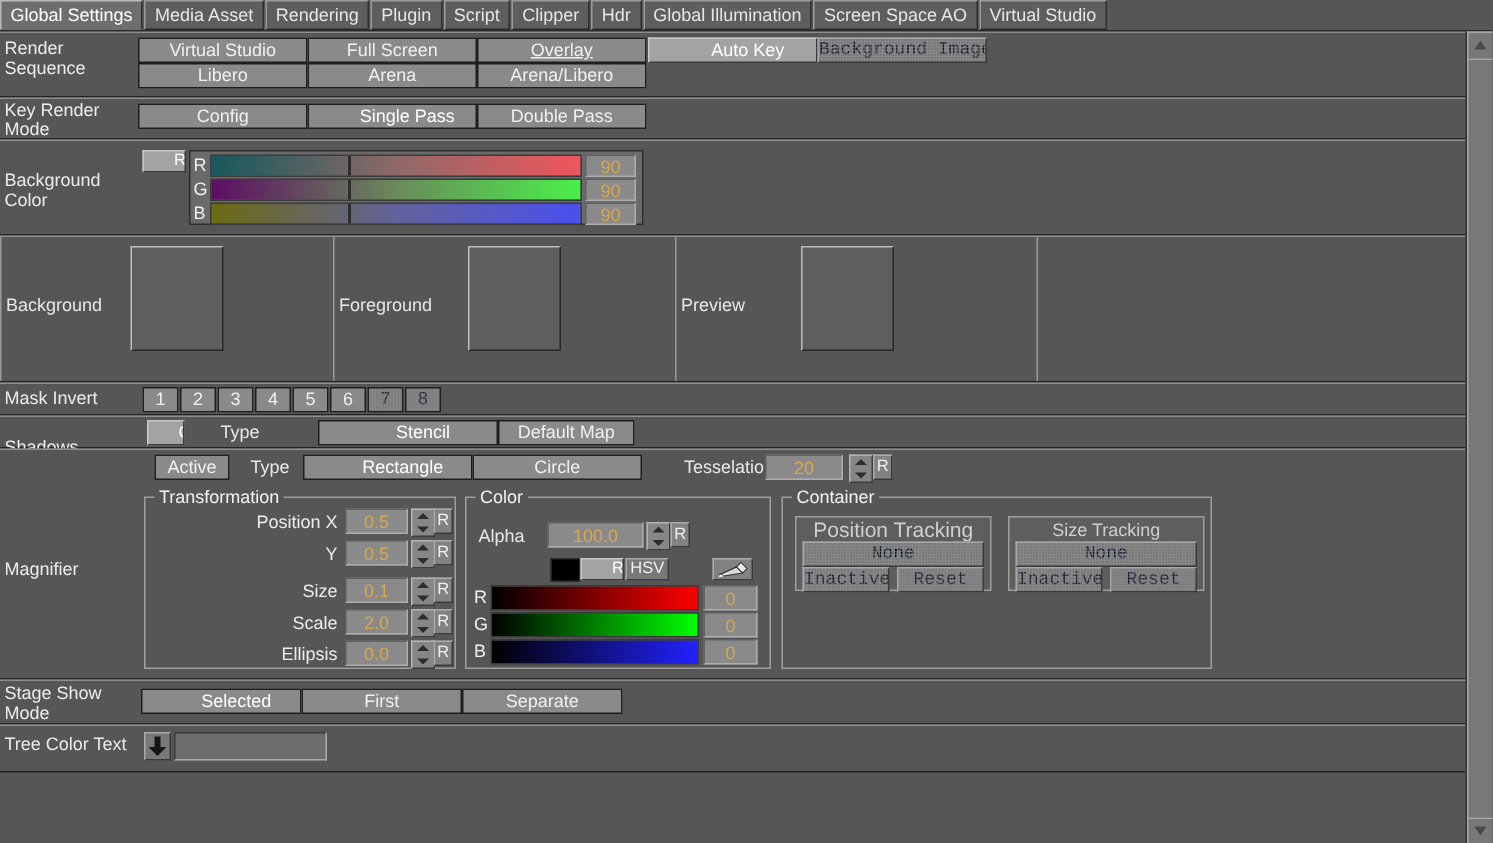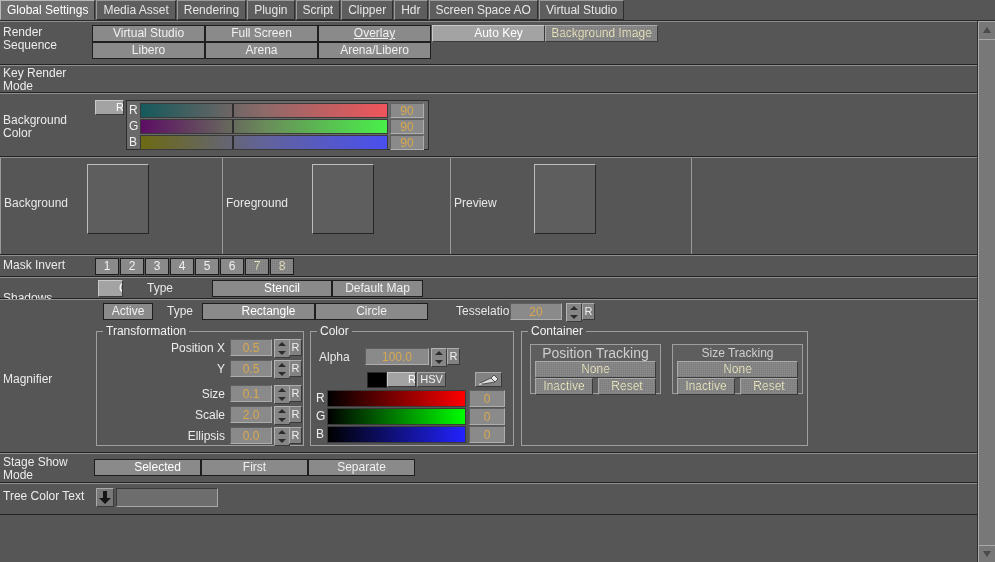--- a/index.html
+++ b/index.html
@@ -32,21 +32,21 @@
 
   
   .btn{display:inline-block;box-sizing:border-box;height:17px;line-height:15px;
     text-align:center;background:#787878;color:#f0f0f0;font-size:12px;
     border-top:1px solid #a9a9a9;border-left:1px solid #a9a9a9;
     border-right:1px solid #3a3a3a;border-bottom:1px solid #3a3a3a;
     white-space:nowrap;overflow:hidden;cursor:default;}
   .btn.sel{background:#a3a3a3;color:#ffffff;
     border-top:1px solid #c9c9c9;border-left:1px solid #c9c9c9;padding-left:20px;}
   .btn.framed{border:1px solid #1e1e1e;background:#8a8a8a;}
-  .btn.dis{color:#fef9c3;background:#7a7a7a;position:relative;}
+  .btn.dis{color:#0f172a;background:#7a7a7a;position:relative;font-family:Liberation Mono, monospace;}
   .btn.dis::after{content:"";position:absolute;left:0;top:0;right:0;bottom:0;
     background-image:
       repeating-linear-gradient(0deg,rgba(150,150,150,.85) 0 1px,transparent 1px 2px),
       repeating-linear-gradient(90deg,rgba(150,150,150,.85) 0 1px,transparent 1px 2px);
     background-size:2px 2px;mix-blend-mode:normal;opacity:.55;}
 
   .grp{position:absolute;display:flex;}
   .grp .btn{margin:0;}
 
   
@@ -114,20 +114,21 @@
 <div class="app">
 
   <div class="tabbar" id="tabbar">
       <div class="tab active">Global Settings</div>
       <div class="tab">Media Asset</div>
       <div class="tab">Rendering</div>
       <div class="tab">Plugin</div>
       <div class="tab">Script</div>
       <div class="tab">Clipper</div>
       <div class="tab">Hdr</div>
+      <div class="tab">Global Illumination</div>
       <div class="tab">Screen Space AO</div>
       <div class="tab">Virtual Studio</div>
     </div>
 
   <div class="content">
 
     <div class="row" style="height:42px;">
       <div class="rowlabel" style="top:4px;">
         <span>Render</span><br>
         <span>Sequence</span>
@@ -143,20 +144,25 @@
         <div class="btn framed" style="width:113px;">Libero</div>
         <div class="btn framed" style="width:113px;">Arena</div>
         <div class="btn framed" style="width:113px;">Arena/Libero</div>
       </div>
     </div>
 
     <div class="row" style="height:26px;">
       <div class="rowlabel" style="top:1px;">
         <span>Key Render</span><br>
         <span>Mode</span>
+      </div>
+      <div class="grp" style="left:92px;top:3px;">
+        <div class="btn framed" style="width:113px;">Config</div>
+        <div class="btn sel framed" style="width:113px;">Single Pass</div>
+        <div class="btn framed" style="width:113px;">Double Pass</div>
       </div>
     </div>
 
     <div class="row" style="height:62px;">
       <div class="rowlabel" style="top:20px;">
         <span>Background</span><br>
         <span>Color</span>
       </div>
 
       <div style="position:absolute;left:95px;top:6px;">

